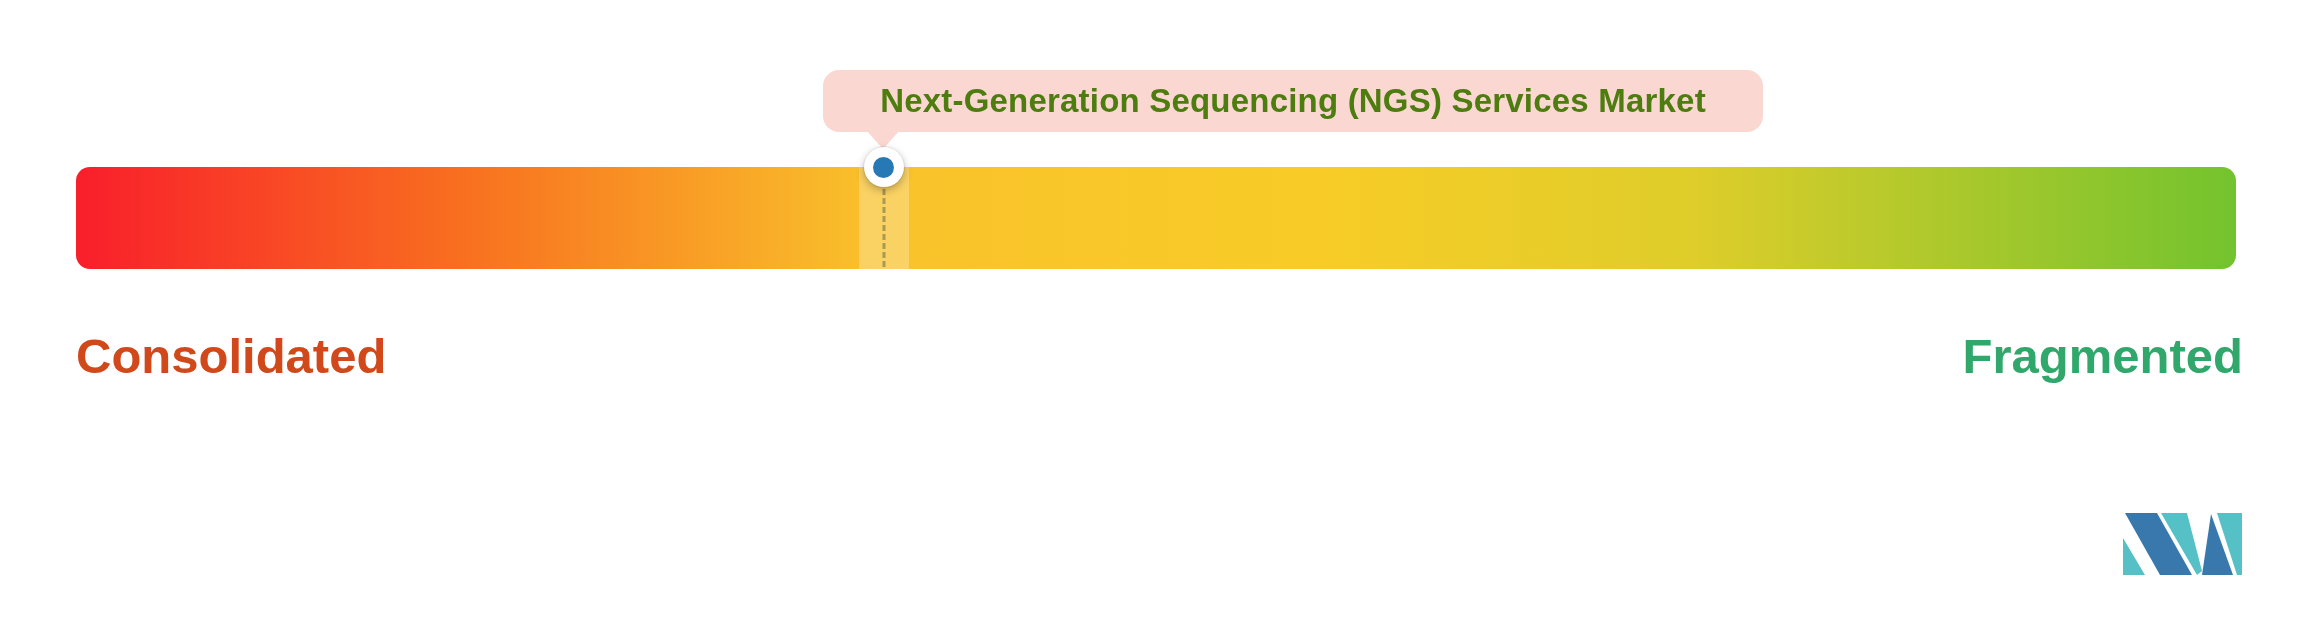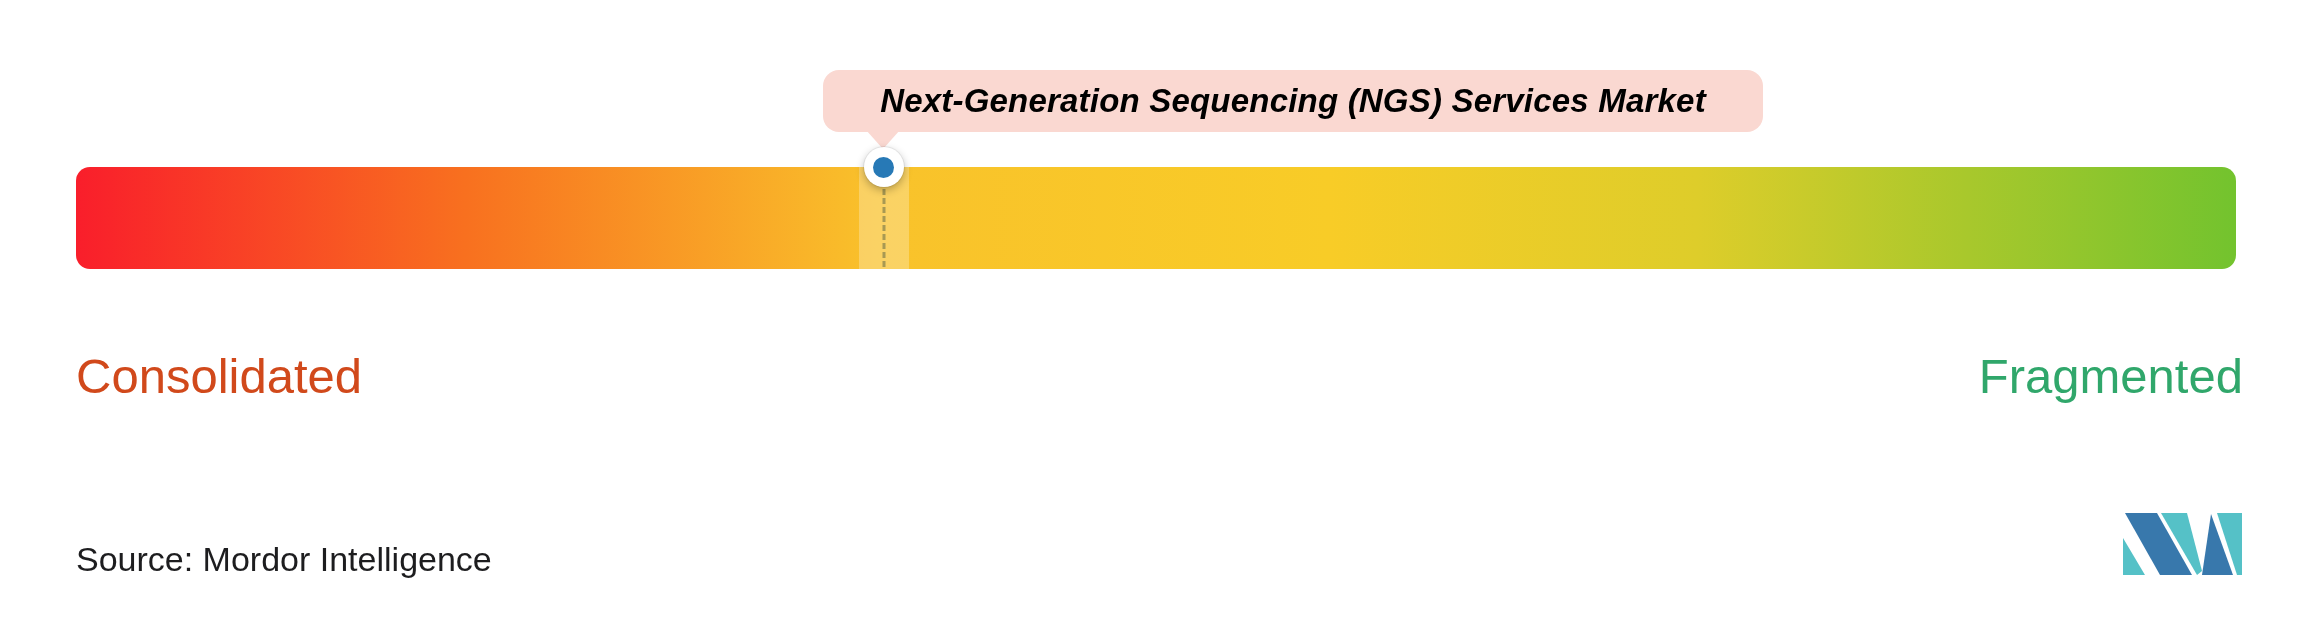--- a/index.html
+++ b/index.html
@@ -10,21 +10,21 @@
     font-family:"Liberation Sans", sans-serif;
     overflow:hidden;
   }
   
   .tooltip{
     position:absolute;left:823px;top:70px;width:940px;height:62px;
     background:#FAD8D1;border-radius:16px;
     display:flex;align-items:center;justify-content:center;
   }
   .tooltip-label{
-    font-size:33px;font-weight:700;color:#000000;letter-spacing:.2px;white-space:nowrap;font-style:italic;
+    font-size:33px;font-weight:700;color:#4d7c0f;letter-spacing:.2px;white-space:nowrap;
   }
   .tooltip-tail{
     position:absolute;left:866px;top:130px;width:0;height:0;
     border-left:17px solid transparent;border-right:17px solid transparent;
     border-top:19px solid #FAD8D1;
   }
   
   .track{
     position:absolute;left:76px;top:167px;width:2160px;height:102px;
     border-radius:14px;
@@ -42,21 +42,21 @@
     border-left:3px dashed rgba(100,105,70,0.55);
   }
   .dot{
     position:absolute;top:-20px;width:40px;height:40px;margin-left:-20px;
     background:#ffffff;border-radius:50%;
     box-shadow:0 0 0 1px rgba(0,0,0,0.06),0 3px 9px rgba(0,0,0,0.28);
     display:flex;align-items:center;justify-content:center;
   }
   .dot-inner{width:21px;height:21px;border-radius:50%;background:#2779B6;}
   
-  .end-label{position:absolute;top:350px;line-height:1.1;font-weight:400;font-size:49px;white-space:nowrap;}
+  .end-label{position:absolute;top:330px;line-height:1.1;font-weight:700;font-size:49px;white-space:nowrap;}
   .end-label.left{left:76px;color:#D1491B;text-align:left;}
   .end-label.right{right:74px;color:#30A76B;text-align:center;}
   .end-desc{position:absolute;top:399px;line-height:1.2;font-weight:400;font-size:38px;color:#454648;white-space:nowrap;}
   .end-desc.left{left:76px;text-align:left;}
   .end-desc.right{right:74px;text-align:right;}
   
   .source{position:absolute;left:76px;top:540px;font-size:34px;font-weight:400;color:#1D1D1F;white-space:nowrap;}
   .logo{position:absolute;right:75px;top:513px;width:119px;height:62px;}
 </style>
 </head>
@@ -76,21 +76,20 @@
     </div>
     <div class="dot" style="left: 37.4%;">
       <span class="dot-inner"></span>
     </div>
   </div>
 
   <div class="end-label left">Consolidated</div>
 
   <div class="end-label right">Fragmented</div>
 
-  <div class="source">Source: Mordor Intelligence</div>
 
   <svg class="logo" viewBox="0 0 119 62" aria-hidden="true">
 
     <polygon points="0,25 22,62 0,62" fill="#55C1C7"></polygon>
 
     <polygon points="2,0 34,0 69,62 37,62" fill="#3878AC"></polygon>
 
     <polygon points="38,0 64,0 79,58 74,62" fill="#55C1C7"></polygon>
 
     <polygon points="88,1 110,62 79,62" fill="#3878AC"></polygon>

